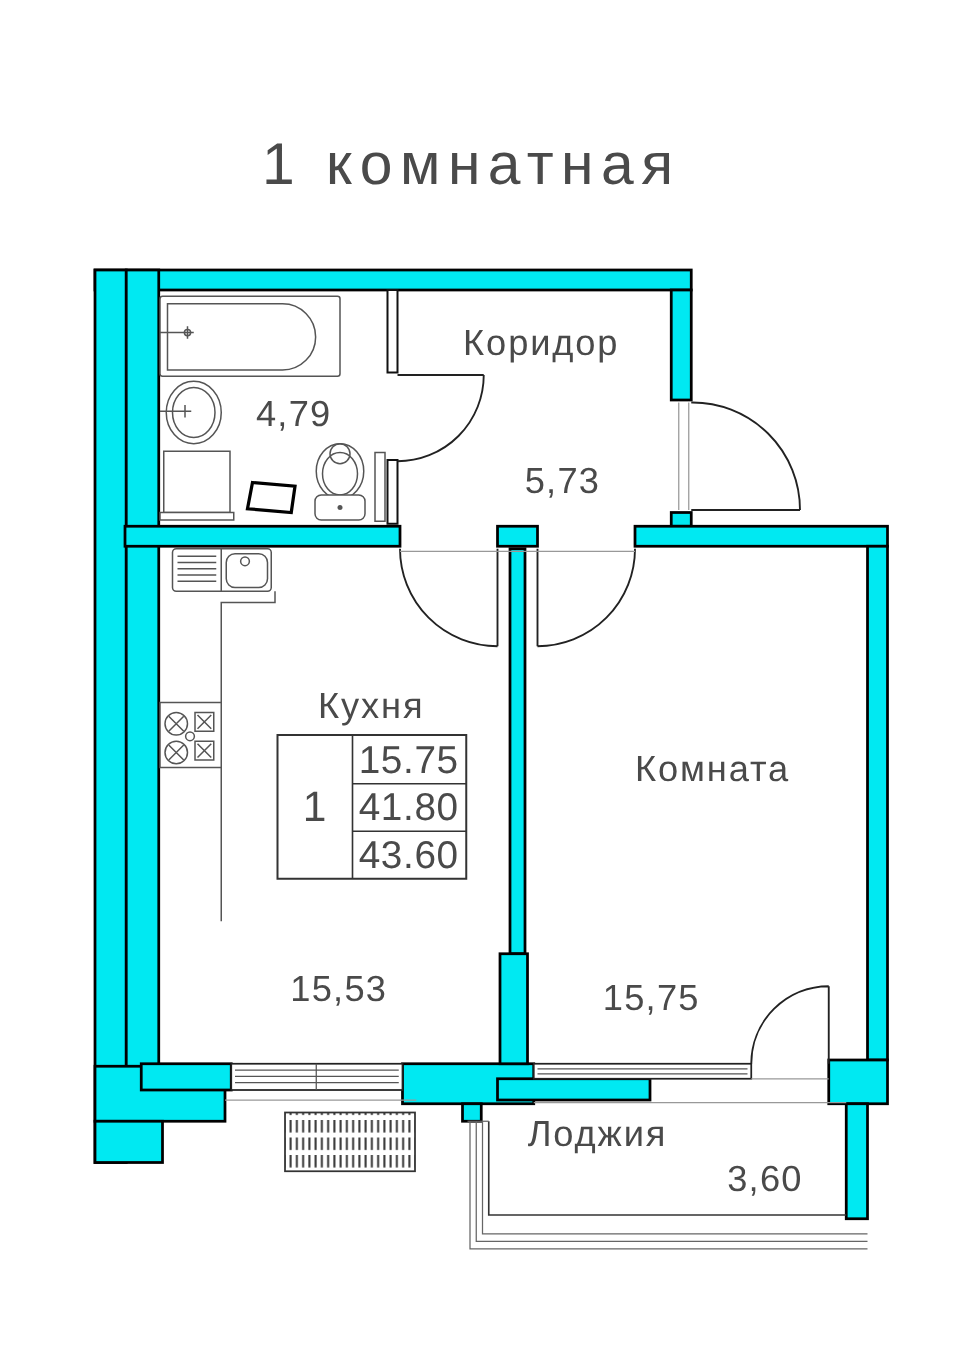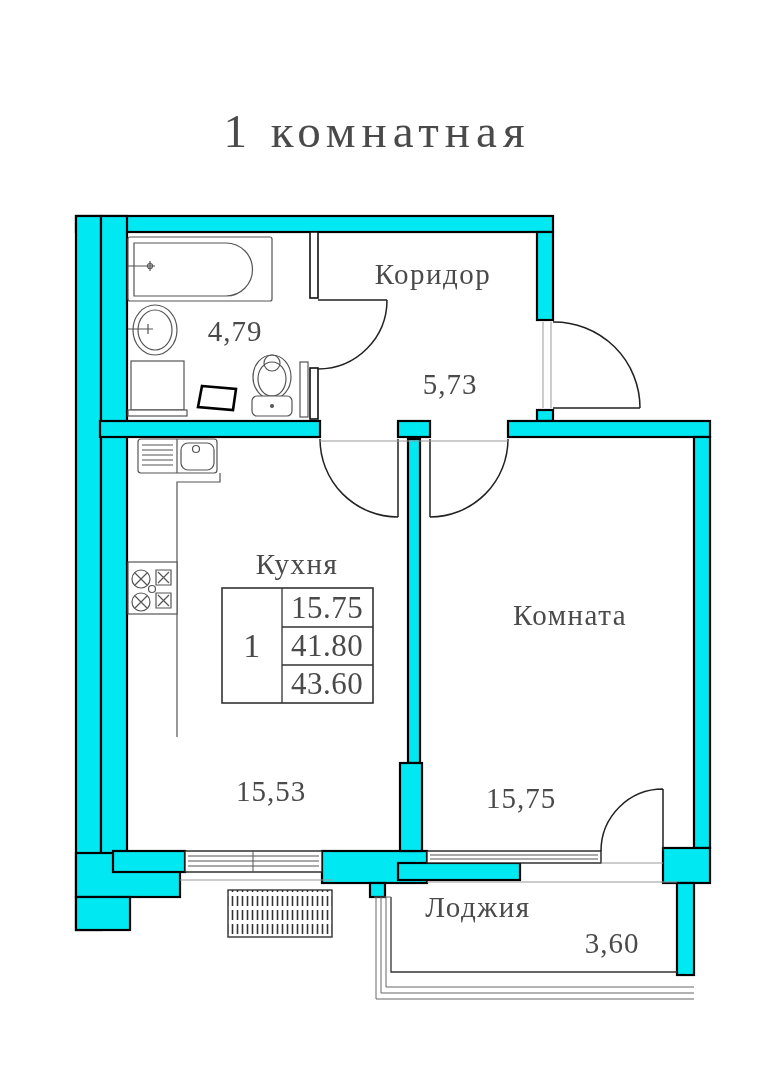--- a/index.html
+++ b/index.html
@@ -1,17 +1,17 @@
 <!DOCTYPE html>
 <html><head>
 <meta charset="utf-8">
 <style>
   html,body{margin:0;padding:0;background:#fff;}
   .page{position:relative;width:764px;height:1080px;background:#be185d;overflow:hidden;
-        font-family:Liberation Serif, serif;}
+        font-family:Liberation Sans, sans-serif;}
   svg{display:block}
   .wall{fill:var(--wall);stroke:#000;stroke-width:2.2;}
   .thinwall{fill:#fff;stroke:#111;stroke-width:1.6;}
   .win{fill:#fff;stroke:#222;stroke-width:1.4;}
   .winline{stroke:#555;stroke-width:1;fill:none;}
   .door{stroke:#222;stroke-width:1.5;fill:none;}
   .thin{stroke:#999;stroke-width:1;fill:none;}
   .fix{fill:#fff;stroke:#555;stroke-width:1.2;}
   .fixl{fill:none;stroke:#555;stroke-width:1.2;}
   .rail{fill:none;stroke:#666;stroke-width:1;}

